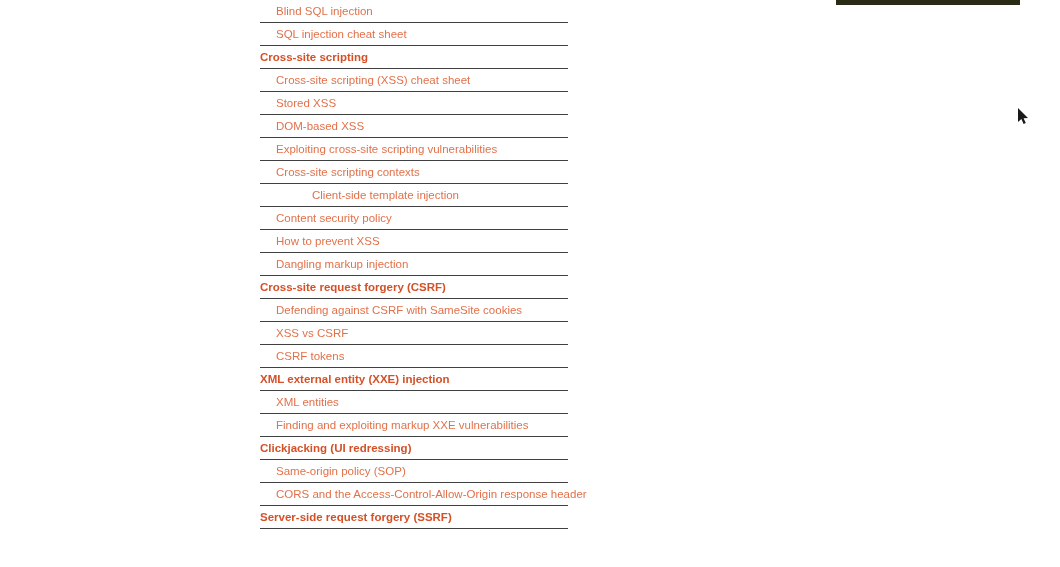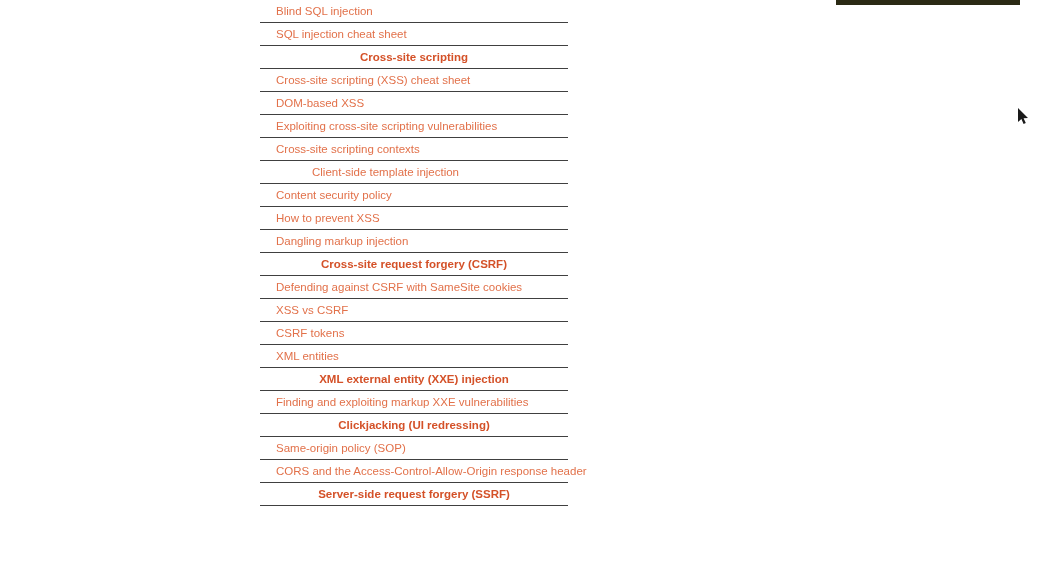--- a/index.html
+++ b/index.html
@@ -33,21 +33,20 @@
     height: 22px;
     line-height: 22px;
     border-bottom: 1px solid #404040;
     white-space: nowrap;
   }
   .toc-row.section {
     font-weight: bold;
     font-size: 11.5px;
     color: #d45128;
     padding-left: 0px;
-    text-align: center;
   }
   .toc-row.level1 {
     font-size: 11.5px;
     color: #e2714a;
     padding-left: 16px;
   }
   .toc-row.level2 {
     font-size: 11.5px;
     color: #e2714a;
     padding-left: 52px;
@@ -68,33 +67,34 @@
 </head>
 <body>
 
 <div id="top-bar"></div>
 
 <div id="toc">
     <div class="toc-row level1"><a href="#">Blind SQL injection</a></div>
     <div class="toc-row level1"><a href="#">SQL injection cheat sheet</a></div>
     <div class="toc-row section"><a href="#">Cross-site scripting</a></div>
     <div class="toc-row level1"><a href="#">Cross-site scripting (XSS) cheat sheet</a></div>
+    <div class="toc-row level1"><a href="#">Stored XSS</a></div>
     <div class="toc-row level1"><a href="#">DOM-based XSS</a></div>
     <div class="toc-row level1"><a href="#">Exploiting cross-site scripting vulnerabilities</a></div>
     <div class="toc-row level1"><a href="#">Cross-site scripting contexts</a></div>
     <div class="toc-row level2"><a href="#">Client-side template injection</a></div>
     <div class="toc-row level1"><a href="#">Content security policy</a></div>
     <div class="toc-row level1"><a href="#">How to prevent XSS</a></div>
     <div class="toc-row level1"><a href="#">Dangling markup injection</a></div>
     <div class="toc-row section"><a href="#">Cross-site request forgery (CSRF)</a></div>
     <div class="toc-row level1"><a href="#">Defending against CSRF with SameSite cookies</a></div>
     <div class="toc-row level1"><a href="#">XSS vs CSRF</a></div>
     <div class="toc-row level1"><a href="#">CSRF tokens</a></div>
+    <div class="toc-row section"><a href="#">XML external entity (XXE) injection</a></div>
     <div class="toc-row level1"><a href="#">XML entities</a></div>
-    <div class="toc-row section"><a href="#">XML external entity (XXE) injection</a></div>
     <div class="toc-row level1"><a href="#">Finding and exploiting markup XXE vulnerabilities</a></div>
     <div class="toc-row section"><a href="#">Clickjacking (UI redressing)</a></div>
     <div class="toc-row level1"><a href="#">Same-origin policy (SOP)</a></div>
     <div class="toc-row level1"><a href="#">CORS and the Access-Control-Allow-Origin response header</a></div>
     <div class="toc-row section"><a href="#">Server-side request forgery (SSRF)</a></div>
   </div>
 
 <svg id="cursor" viewBox="0 0 12 18">
   <polygon points="0,0 0,14 3.4,11 5.6,16 7.8,15 5.6,10.2 10,10" fill="#1a1a1a"></polygon>
 </svg>

